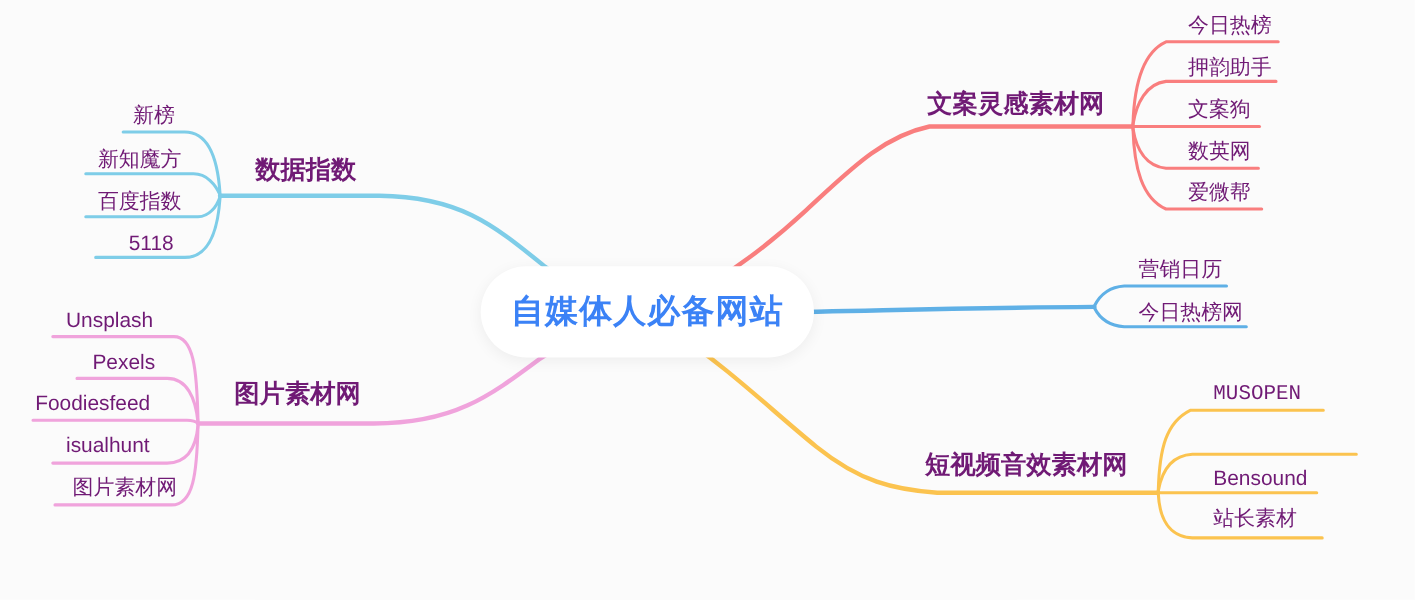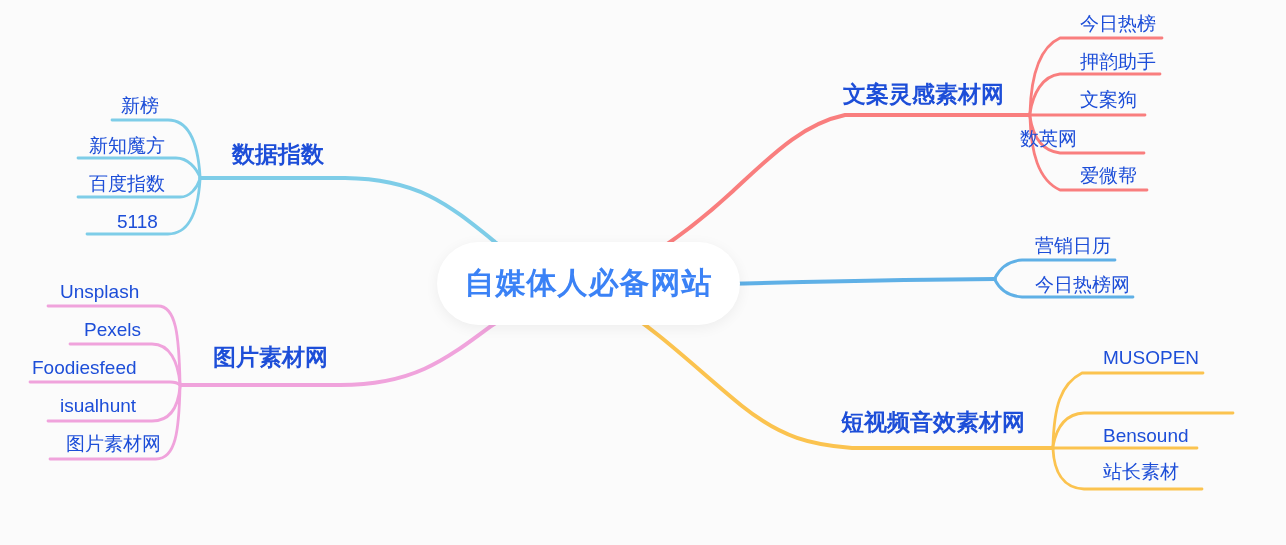--- a/index.html
+++ b/index.html
@@ -23,21 +23,21 @@
   #wires path {
     fill: none;
     stroke-linecap: round;
     stroke-linejoin: round;
   }
   .main-line  { stroke-width: 4; }
   .child-line { stroke-width: 2.8; }
   .node {
     position: absolute;
     white-space: nowrap;
-    color: #1d4ed8;
+    color: #701a75;
     cursor: default;
   }
   .branch-label {
     font-size: 23px;
     font-weight: bold;
     line-height: 28px;
   }
   .child-label {
     font-size: 19px;
     font-weight: 400;
@@ -132,27 +132,27 @@
   <div class="node branch-label" style="left:213px; top:343px;">图片素材网</div>
 
   <div class="node child-label" style="left:121px; top:94px;">新榜</div>
   <div class="node child-label" style="left:89px;  top:134px;">新知魔方</div>
   <div class="node child-label" style="left:89px;  top:172px;">百度指数</div>
   <div class="node child-label" style="left:117px; top:210px;">5118</div>
 
   <div class="node child-label" style="left:1080px; top:12px;">今日热榜</div>
   <div class="node child-label" style="left:1080px; top:50px;">押韵助手</div>
   <div class="node child-label" style="left:1080px; top:88px;">文案狗</div>
-  <div class="node child-label" style="left:1020px; top:127px;">数英网</div>
+  <div class="node child-label" style="left:1080px; top:127px;">数英网</div>
   <div class="node child-label" style="left:1080px; top:164px;">爱微帮</div>
 
   <div class="node child-label" style="left:1035px; top:234px;">营销日历</div>
   <div class="node child-label" style="left:1035px; top:273px;">今日热榜网</div>
 
-  <div class="node child-label" style="left:1103px; top:346px;">MUSOPEN</div>
+  <div class="node child-label" style="left:1103px; top:346px;font-family:Liberation Mono, monospace;">MUSOPEN</div>
   <div class="node child-label" style="left:1103px; top:424px;">Bensound</div>
   <div class="node child-label" style="left:1103px; top:460px;">站长素材</div>
 
   <div class="node child-label" style="left:60px; top:280px;">Unsplash</div>
   <div class="node child-label" style="left:84px; top:318px;">Pexels</div>
   <div class="node child-label" style="left:32px; top:356px;">Foodiesfeed</div>
   <div class="node child-label" style="left:60px; top:394px;">isualhunt</div>
   <div class="node child-label" style="left:66px; top:432px;">图片素材网</div>
 
   <div class="center-node">

